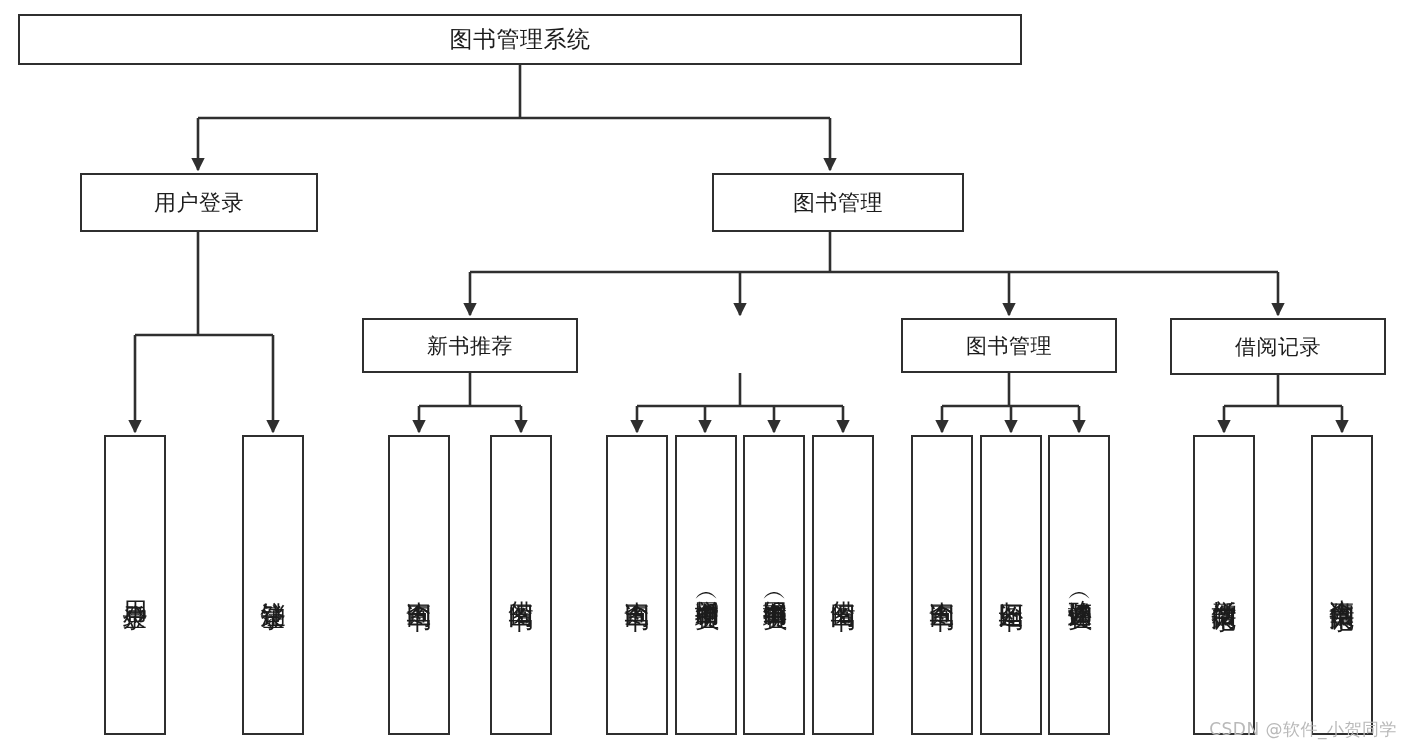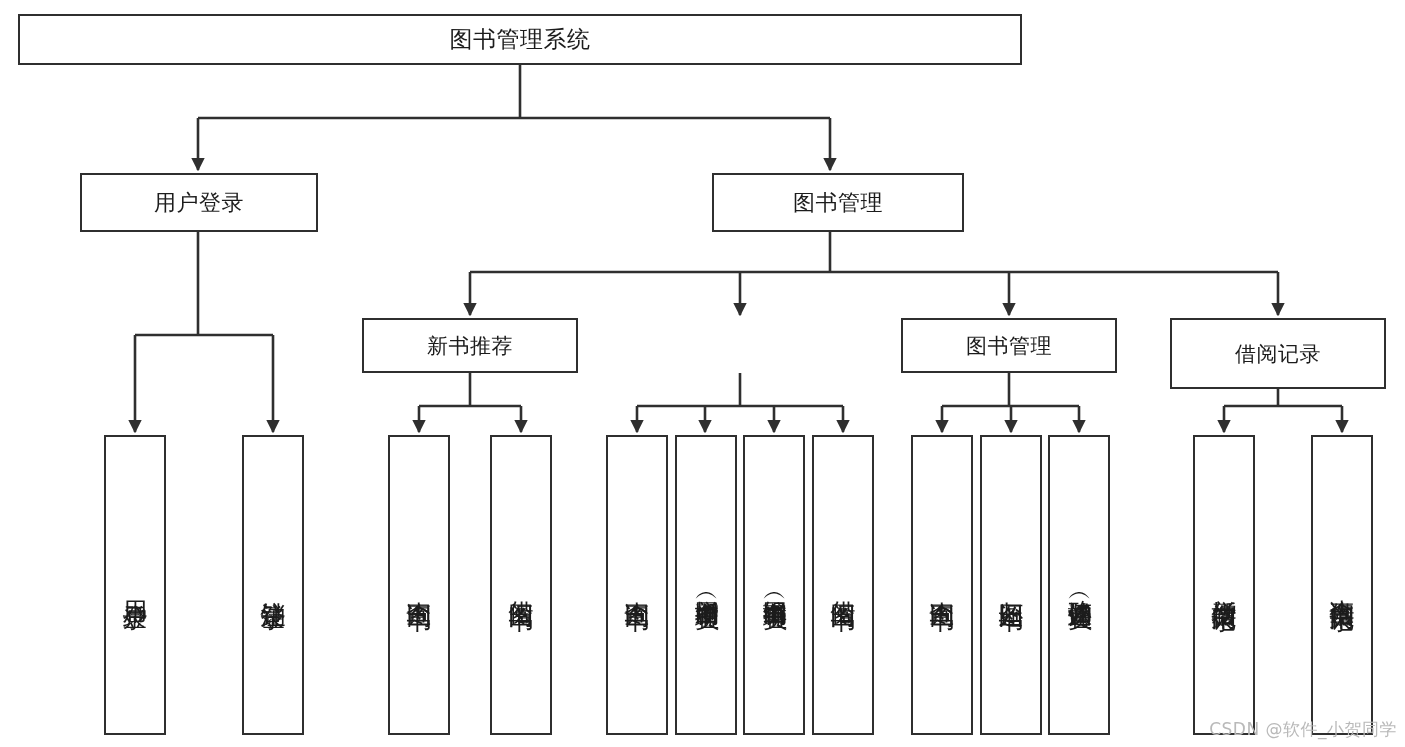--- a/index.html
+++ b/index.html
@@ -137,21 +137,21 @@
   <div class="node level2" style="left:712px; top:173px; width:252px; height:59px;">
     <span class="node-label">图书管理</span>
   </div>
 
   <div class="node level3" style="left:362px; top:318px; width:216px; height:55px;">
     <span class="node-label">新书推荐</span>
   </div>
   <div class="node level3" style="left:901px; top:318px; width:216px; height:55px;">
     <span class="node-label">图书管理</span>
   </div>
-  <div class="node level3" style="left:1170px; top:318px; width:216px; height:71px;">
+  <div class="node level3" style="left:1170px; top:318px; width:216px; height:57px;">
     <span class="node-label">借阅记录</span>
   </div>
 
   <div class="node leaf" style="left:104px; top:435px; width:62px; height:300px;">
     <span class="node-label">用户登录</span>
   </div>
   <div class="node leaf" style="left:242px; top:435px; width:62px; height:300px;">
     <span class="node-label">注销登录</span>
   </div>
 

